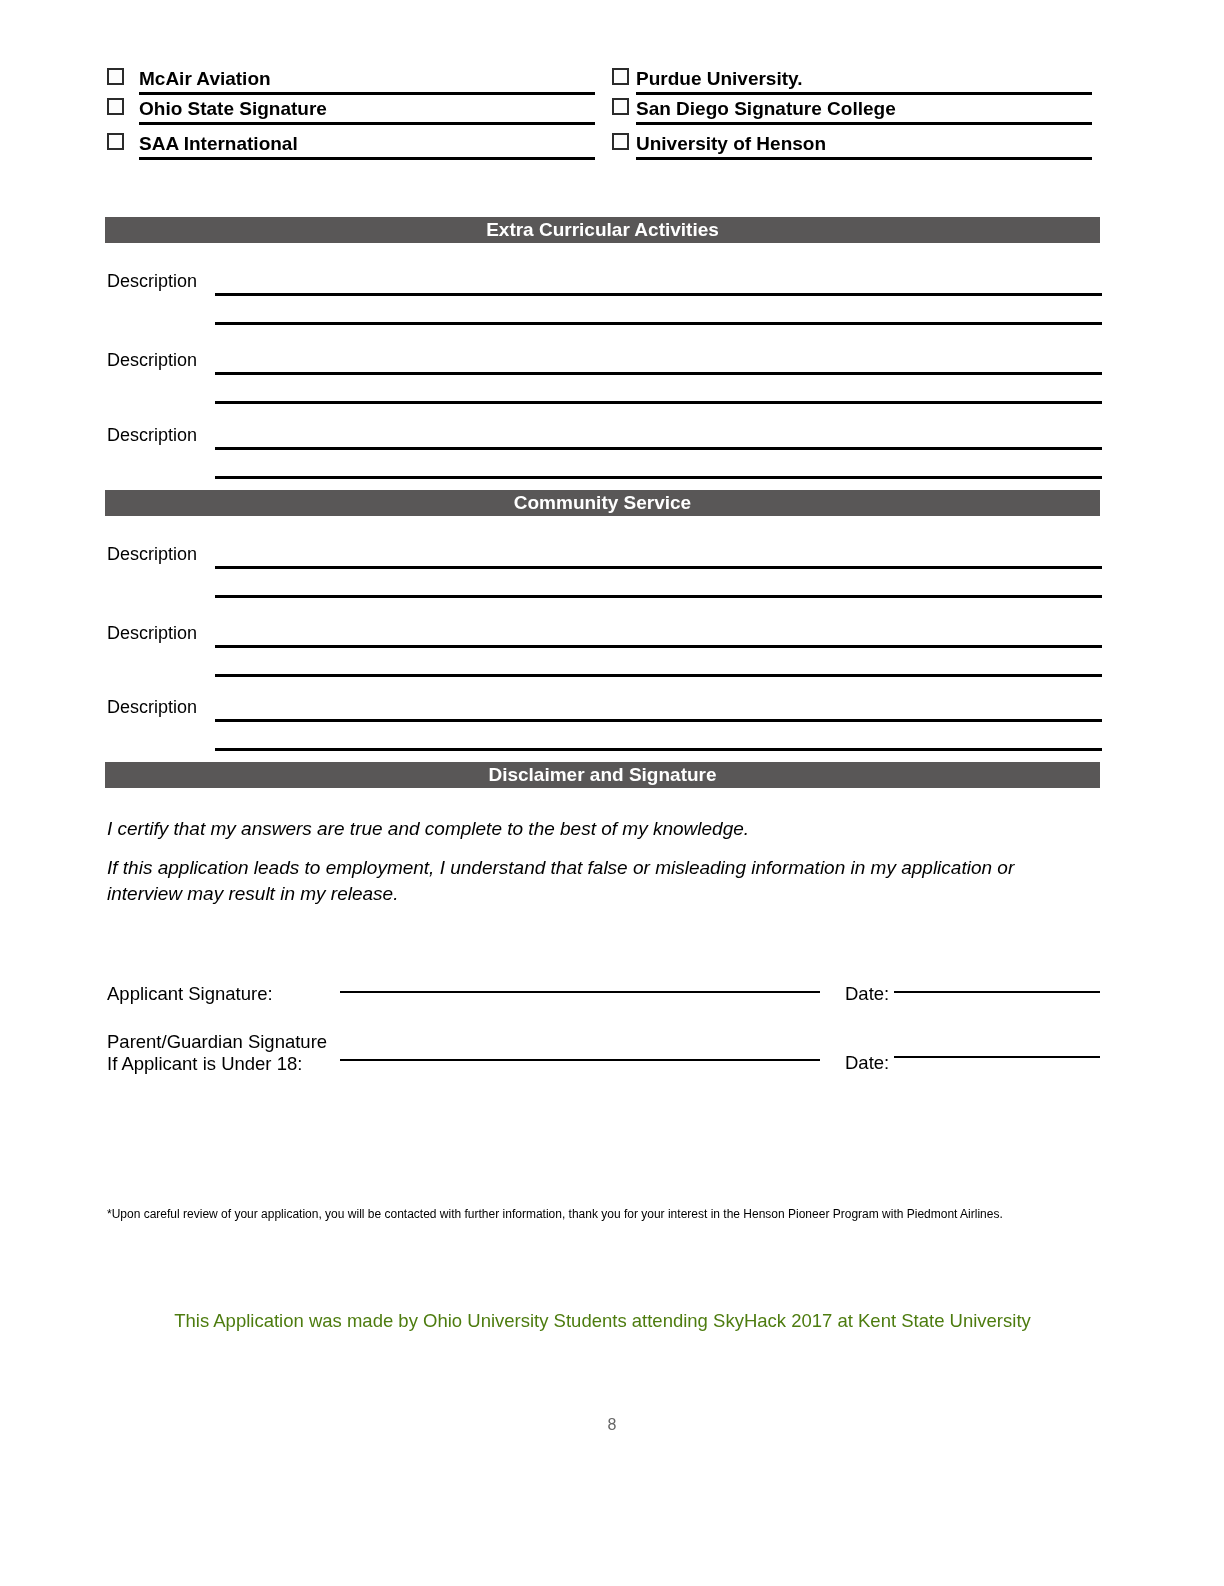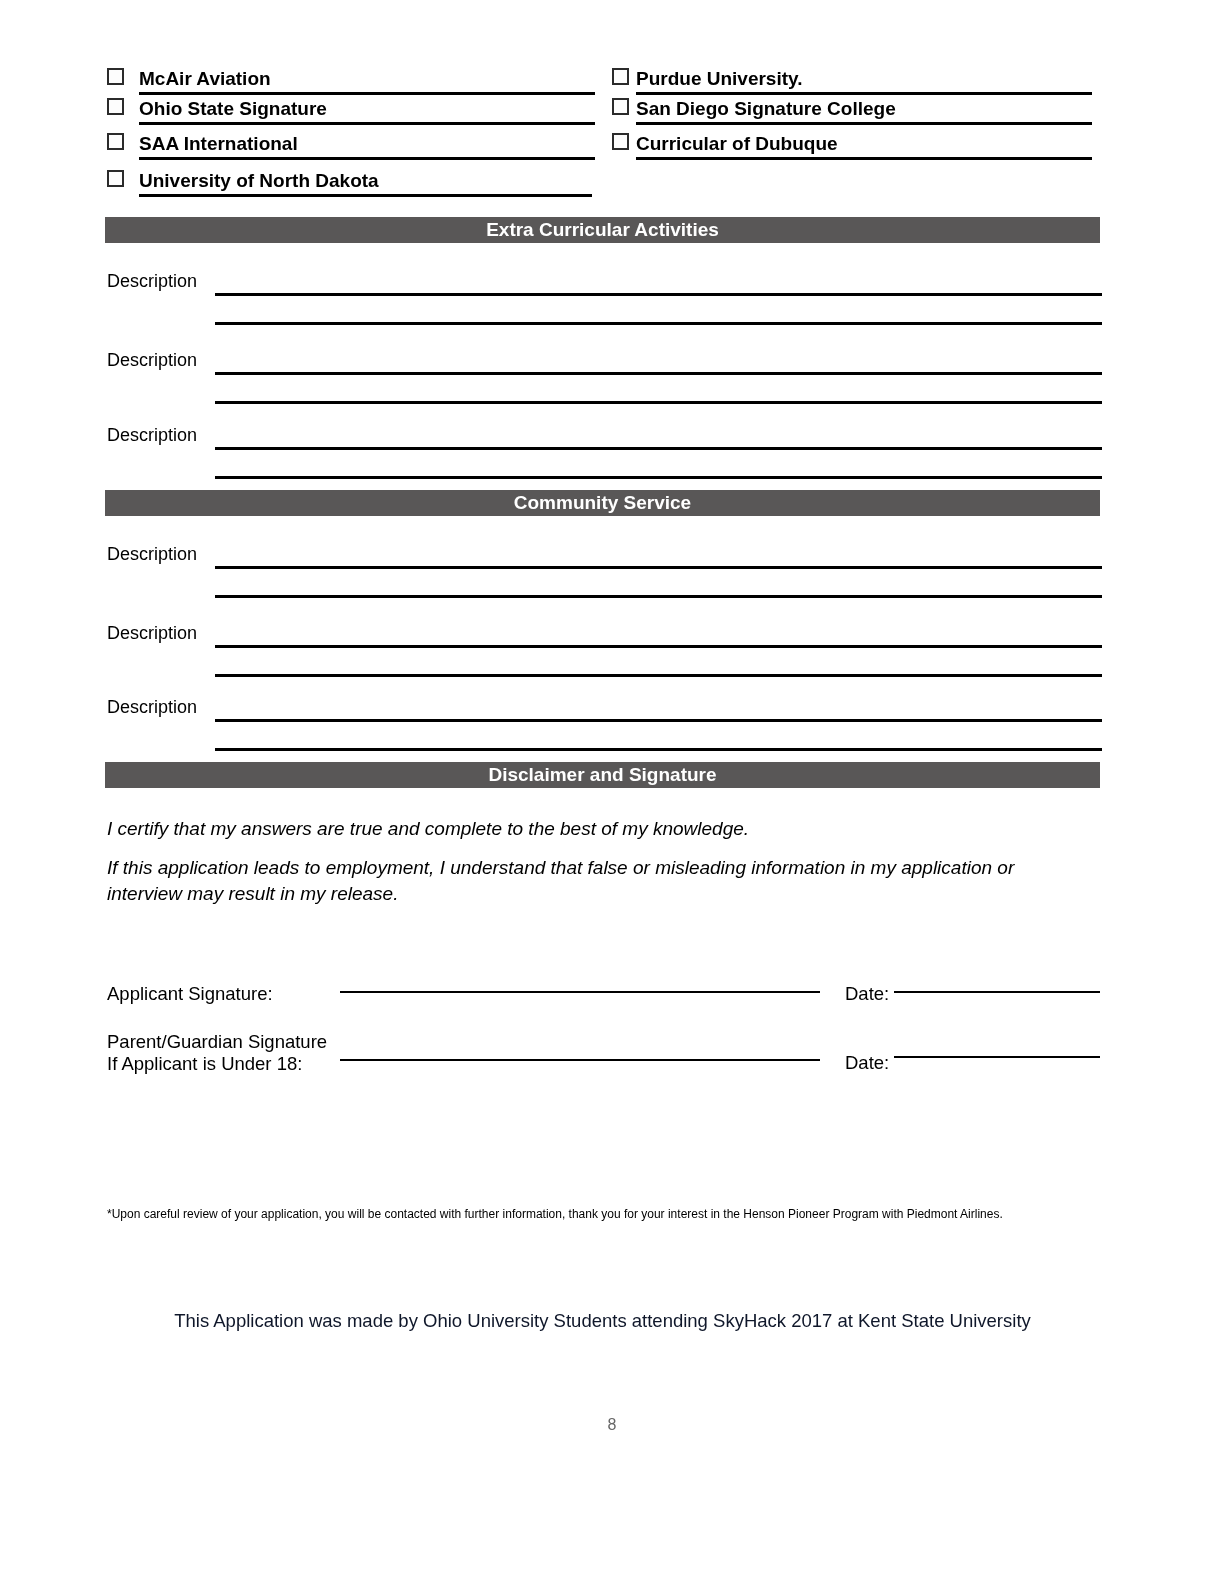--- a/index.html
+++ b/index.html
@@ -94,21 +94,21 @@
     line-height: 23px;
     text-align: justify;
   }
   .credit {
     position: absolute;
     left: 105px;
     top: 1310px;
     width: 995px;
     text-align: center;
     font-size: 18.5px;
-    color: #0f172a;
+    color: #4d7c0f;
   }
   .pagenum {
     position: absolute;
     left: 0;
     top: 1416px;
     width: 1224px;
     text-align: center;
     font-size: 16px;
     color: #666666;
   }
@@ -135,27 +135,23 @@
     <span class="checkbox"></span>
     <span class="cblabel">San Diego Signature College</span>
   </div>
 
   <div class="cbrow colL" style="left:107px; top:133px; width:488px">
     <span class="checkbox"></span>
     <span class="cblabel">SAA International</span>
   </div>
   <div class="cbrow colR" style="left:612px; top:133px; width:480px">
     <span class="checkbox"></span>
-    <span class="cblabel">Curricular of Dubuque</span>
+    <span class="cblabel">University of Henson</span>
   </div>
 
-  <div class="cbrow colL" style="left:107px; top:170px; width:485px">
-    <span class="checkbox"></span>
-    <span class="cblabel">University of North Dakota</span>
-  </div>
 
   <div class="bar" style="top:217px">Extra Curricular Activities</div>
 
   <span class="desc-label" style="top:271px">Description</span>
   <div class="wline" style="top:293px; left:215px; width:887px"></div>
   <div class="wline" style="top:322px; left:215px; width:887px"></div>
 
   <span class="desc-label" style="top:350px">Description</span>
   <div class="wline" style="top:372px; left:215px; width:887px"></div>
   <div class="wline" style="top:401px; left:215px; width:887px"></div>

